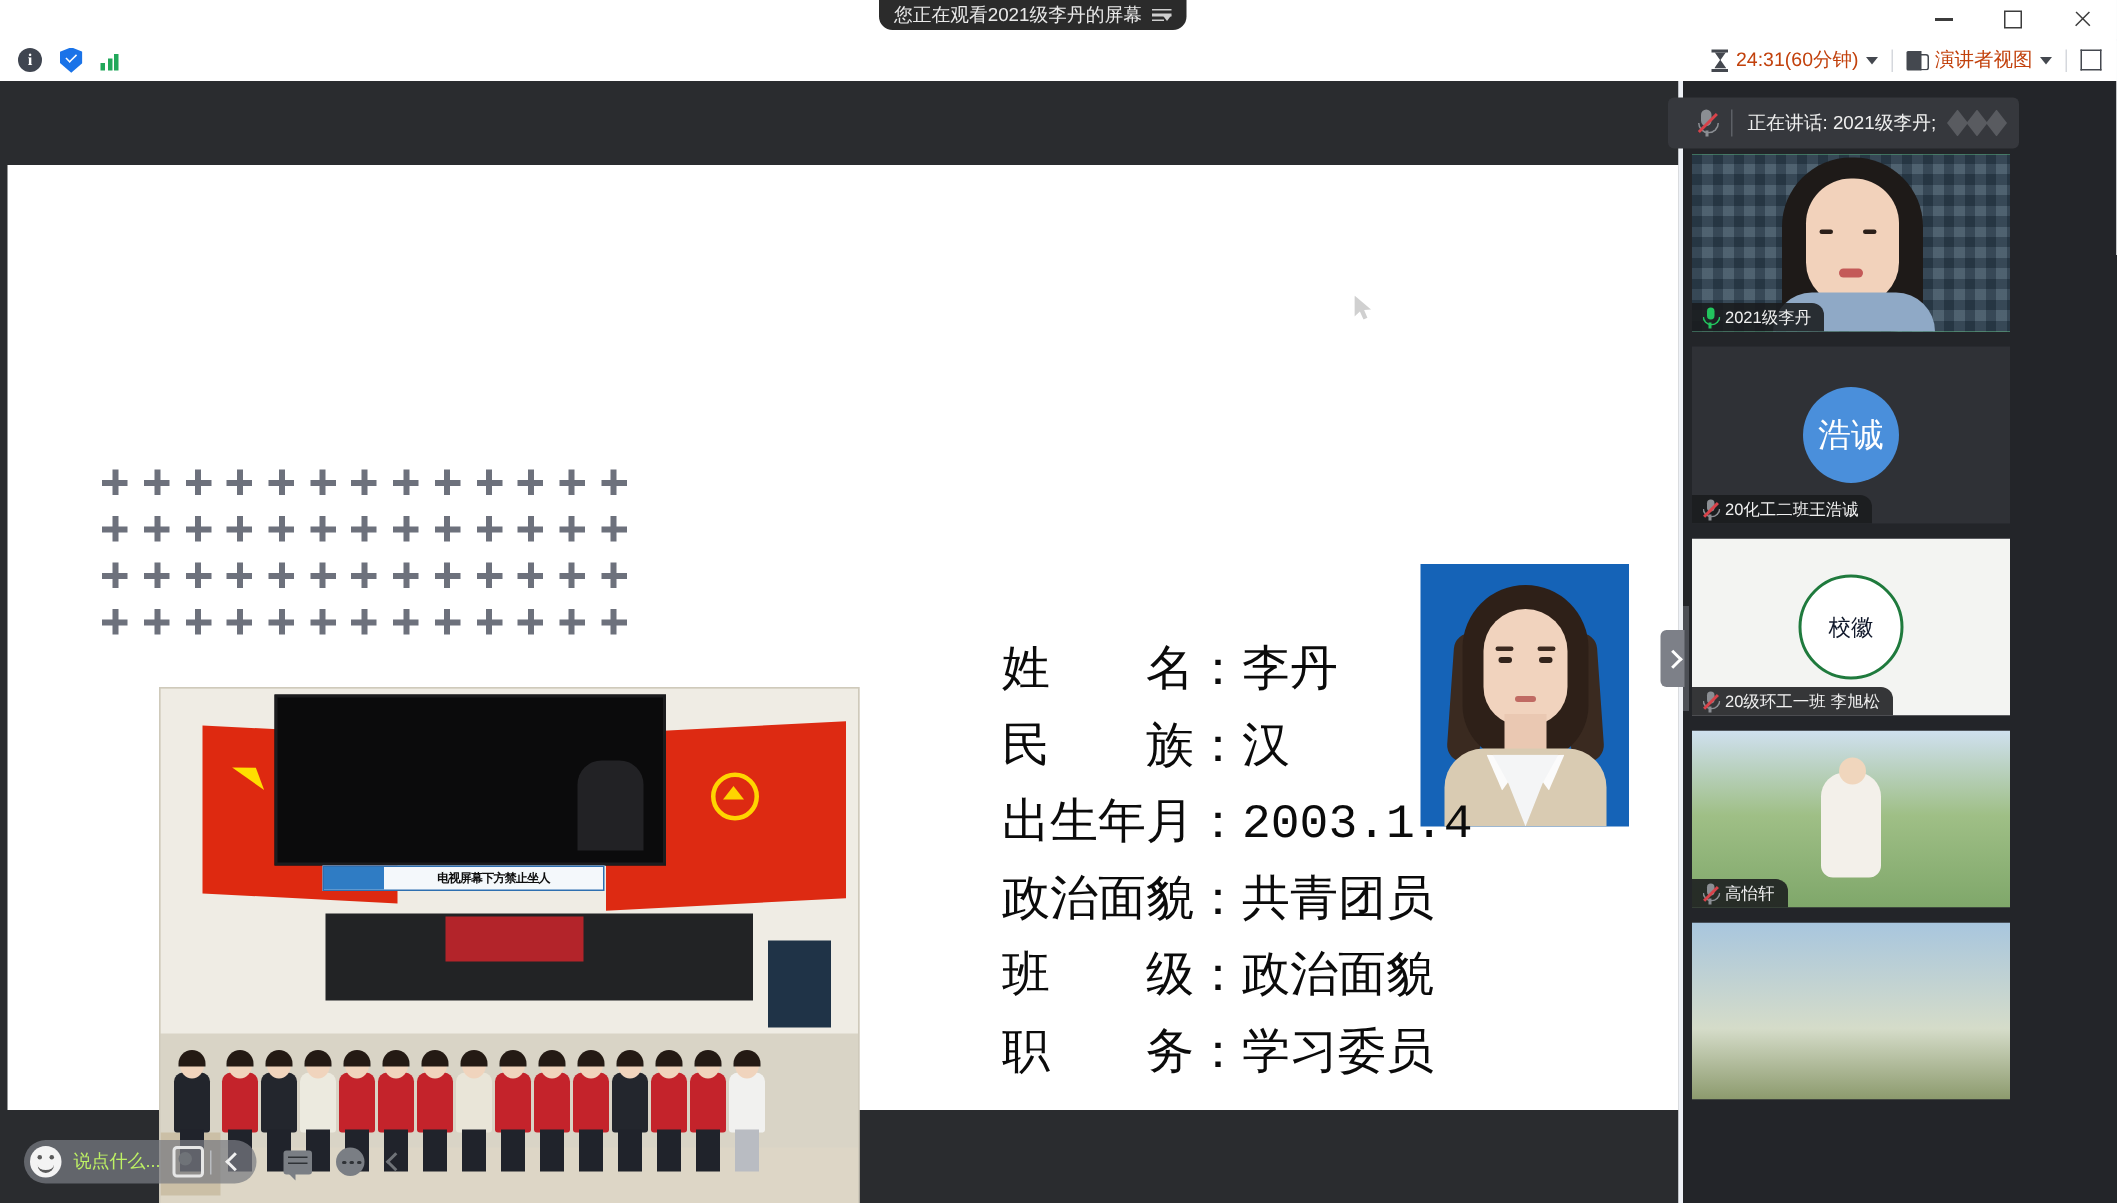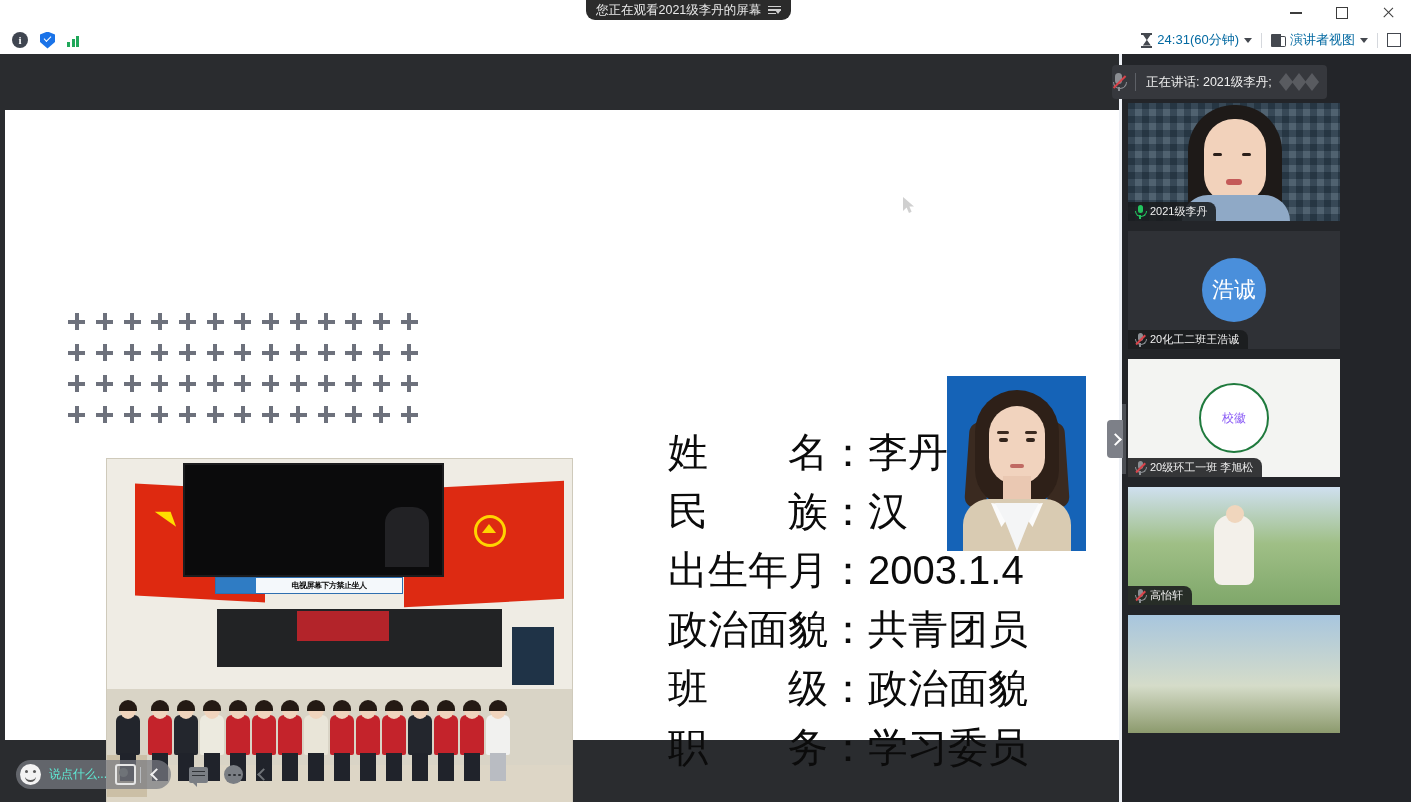--- a/index.html
+++ b/index.html
@@ -50,21 +50,21 @@
     clip-path:polygon(50% 0,100% 18%,100% 62%,50% 100%,0 62%,0 18%);}
   .ic-shield:after{content:"";position:absolute;left:3.5px;top:4.5px;width:6px;height:3px;
     border-left:1.8px solid #fff;border-bottom:1.8px solid #fff;transform:rotate(-45deg);}
   .ic-signal{display:flex;align-items:flex-end;gap:1.5px;height:13px;}
   .ic-signal i{width:3px;background:#21a85a;display:block;}
   .ic-signal i:nth-child(1){height:5px;}
   .ic-signal i:nth-child(2){height:8px;}
   .ic-signal i:nth-child(3){height:11px;}
 
   .tb-right{position:absolute;right:10px;top:0;height:28px;display:flex;align-items:center;
-    gap:9px;font-size:13px;color:#0369a1;}
+    gap:9px;font-size:13px;color:#c2410c;}
   .tb-right .sep{width:1px;height:15px;background:#d5d8dd;}
   .tb-item{display:flex;align-items:center;gap:5px;white-space:nowrap;}
   .ic-hourglass{width:11px;height:15px;position:relative;display:inline-block;}
   .ic-hourglass:before{content:"";position:absolute;left:0;top:0;width:11px;height:2px;background:#44484f;}
   .ic-hourglass:after{content:"";position:absolute;left:0;bottom:0;width:11px;height:2px;background:#44484f;}
   .hg-body{position:absolute;left:1.5px;top:2px;width:8px;height:11px;background:#44484f;
     clip-path:polygon(0 0,100% 0,52% 50%,100% 100%,0 100%,48% 50%);}
   .ic-present{width:14px;height:13px;position:relative;display:inline-block;}
   .ic-present:before{content:"";position:absolute;left:0;top:0;width:10px;height:13px;background:#44484f;border-radius:1px 0 0 1px;}
   .ic-present:after{content:"";position:absolute;left:9px;top:2px;width:5px;height:9px;border:1.6px solid #44484f;border-left:none;border-radius:0 2px 2px 0;}
@@ -107,22 +107,22 @@
   .idp-neck{position:absolute;left:56px;top:100px;width:28px;height:26px;background:#eac8b2;}
   .idp-vest{position:absolute;left:16px;bottom:0;width:108px;height:52px;border-radius:26px 26px 0 0;background:#d9cbb2;}
   .idp-shirt{position:absolute;left:48px;bottom:0;width:44px;height:48px;background:#f4f5f6;
     clip-path:polygon(0 0,100% 0,76% 40%,50% 100%,24% 40%);}
   .idp-collarL{position:absolute;left:44px;bottom:24px;width:26px;height:24px;background:#fbfbfb;
     clip-path:polygon(0 0,100% 10%,40% 100%);}
   .idp-collarR{position:absolute;left:70px;bottom:24px;width:26px;height:24px;background:#fbfbfb;
     clip-path:polygon(100% 0,0 10%,60% 100%);}
 
   .info-list{position:absolute;left:663px;top:322px;width:380px;}
-  .info-row{font-size:40px;color:#0b0b0b;line-height:1.0;margin-bottom:19px;white-space:pre;
-    font-family:Liberation Sans, sans-serif;}
+  .info-row{font-size:32px;color:#0b0b0b;line-height:1.0;margin-bottom:19px;white-space:pre;
+    font-family:Liberation Mono, monospace;}
 
   .groupphoto{position:absolute;left:101px;top:348px;width:465px;height:352px;
     background:#d9d4c6;overflow:hidden;border:1px solid #cfcabb;}
   .gp-wall{position:absolute;left:0;top:0;width:465px;height:230px;background:#efece4;}
   .gp-flagL{position:absolute;left:28px;top:28px;width:130px;height:112px;background:#de2910;transform:skewY(3deg);}
   .gp-starL{position:absolute;left:48px;top:52px;width:0;height:0;
     border-left:13px solid transparent;border-right:13px solid transparent;border-bottom:9px solid #ffde00;
     transform:rotate(35deg);}
   .gp-flagR{position:absolute;right:8px;top:26px;width:160px;height:118px;background:#dd2a12;transform:skewY(-3deg);}
   .gp-starR{position:absolute;right:66px;top:56px;width:26px;height:26px;border-radius:50%;
@@ -149,21 +149,21 @@
 
   
   .bottombar{position:absolute;left:16px;top:706px;display:flex;align-items:center;gap:2px;}
   .chatbox{height:29px;background:rgba(120,124,130,.72);border-radius:15px;
     display:flex;align-items:center;padding:0 4px;gap:4px;}
   .emoji{width:21px;height:21px;border-radius:50%;background:#f3f3f3;position:relative;}
   .emoji:before{content:"";position:absolute;left:5px;top:6px;width:3px;height:3px;border-radius:50%;background:#5a5a5a;
     box-shadow:8px 0 0 #5a5a5a;}
   .emoji:after{content:"";position:absolute;left:5px;top:11px;width:11px;height:5px;
     border-bottom:2px solid #5a5a5a;border-radius:0 0 7px 7px;}
-  .chat-input{font-size:12px;color:#5eead4;padding:0 4px;white-space:nowrap;}
+  .chat-input{font-size:12px;color:#bef264;padding:0 4px;white-space:nowrap;}
   .ic-pic{width:17px;height:17px;border:2px solid #e6e6e6;border-radius:3px;position:relative;}
   .ic-pic:before{content:"";position:absolute;left:2px;top:2px;width:9px;height:9px;border-radius:50%;background:#6f7378;}
   .divider-v{width:1px;height:16px;background:#b9bcc0;}
   .chev-btn{width:22px;height:29px;display:flex;align-items:center;justify-content:center;}
   .chev{width:7px;height:7px;border-left:2px solid #f0f0f0;border-bottom:2px solid #f0f0f0;transform:rotate(45deg);}
   .chev.dark{border-color:#6f7378;}
   .tb-after{display:flex;align-items:center;gap:16px;margin-left:16px;}
   .ic-chat{width:19px;height:16px;background:#7a7e84;border-radius:2px;position:relative;}
   .ic-chat:after{content:"";position:absolute;left:3px;bottom:-4px;width:0;height:0;
     border-left:5px solid transparent;border-right:0 solid transparent;border-top:5px solid #7a7e84;}
@@ -174,21 +174,21 @@
     box-shadow:5px 0 0 #2f3236,10px 0 0 #2f3236;}
 
   .cursor{position:absolute;left:903px;top:143px;width:11px;height:16px;
     background:#d0d0d0;clip-path:polygon(0 0,0 14px,3.6px 10.6px,6px 16px,8.6px 14.8px,6.4px 9.6px,11px 9.4px);
     filter:drop-shadow(0 0 .6px #555);}
 
   
   .panel{position:absolute;left:1119px;top:54px;width:292px;height:748px;background:#eef1f6;}
   .panel-inner{position:absolute;left:3px;top:0;width:289px;height:748px;background:#232529;}
   .speaking-bar{position:absolute;left:-10px;top:11px;width:215px;height:34px;background:#36383d;
-    border-radius:4px;display:flex;align-items:center;padding-left:0;gap:10px;z-index:3;}
+    border-radius:4px;display:flex;align-items:center;padding-left:19px;gap:10px;z-index:3;}
   .sb-mic{width:13px;height:18px;position:relative;}
   .sb-mic .cap{position:absolute;left:3px;top:0;width:7px;height:11px;border-radius:4px;background:#8b8e93;}
   .sb-mic .arc{position:absolute;left:0.5px;top:9px;width:12px;height:6px;border:1.6px solid #8b8e93;border-top:none;border-radius:0 0 7px 7px;}
   .sb-mic .stem{position:absolute;left:5.5px;top:14px;width:2px;height:4px;background:#8b8e93;}
   .sb-mic .slash{position:absolute;left:-1px;top:8px;width:17px;height:1.8px;background:#d8434a;transform:rotate(-45deg);}
   .sb-sep{width:1px;height:18px;background:#5d6066;}
   .sb-txt{font-size:12.5px;color:#efefef;white-space:nowrap;}
   .sb-deco{position:absolute;right:6px;top:8px;width:42px;height:18px;opacity:.35;}
   .sb-deco i{position:absolute;top:0;width:14px;height:18px;background:#9a9da2;
     clip-path:polygon(50% 0,100% 50%,50% 100%,0 50%);}
@@ -230,21 +230,21 @@
 
   .vid-sky{position:absolute;inset:0;background:linear-gradient(#cfe2f3 0%,#e7eef5 55%,#b9c7bd 100%);}
   .vs-cloud{position:absolute;left:28px;top:24px;width:60px;height:18px;border-radius:12px;background:#f4f8fb;opacity:.9;}
   .vs-cloud2{position:absolute;right:26px;top:40px;width:46px;height:14px;border-radius:10px;background:#eef4f9;opacity:.85;}
   .vs-hill{position:absolute;left:0;bottom:0;width:212px;height:34px;background:#7b8f6e;border-radius:40% 60% 0 0;}
 
   .vid-logo{position:absolute;inset:0;background:#f3f4f2;}
   .vl-circle{position:absolute;left:50%;top:50%;transform:translate(-50%,-50%);
     width:66px;height:66px;border-radius:50%;border:2.5px solid #1f7a3d;background:#fff;
     display:flex;align-items:center;justify-content:center;}
-  .vl-inner{width:40px;height:34px;color:#8b5cf6;font-size:12px;display:flex;align-items:center;justify-content:center;
+  .vl-inner{width:40px;height:34px;color:#0f172a;font-size:15px;display:flex;align-items:center;justify-content:center;
     font-family:Liberation Mono, monospace;}
 
   .vid-field{position:absolute;inset:0;background:linear-gradient(#cfe0ef 0%,#9fbf86 48%,#7fa76a 100%);}
   .vfd-person{position:absolute;left:86px;top:28px;width:40px;height:70px;background:#f3f0ea;border-radius:16px 16px 8px 8px;}
   .vfd-head{position:absolute;left:98px;top:18px;width:18px;height:18px;border-radius:50%;background:#f0d6bd;}
 
   .vid-last{position:absolute;inset:0;background:linear-gradient(#a8c6de 0%,#d5dcc9 60%,#8c9a6d 100%);}
 
   .panel-handle{position:absolute;left:-15px;top:366px;width:16px;height:38px;
     background:#7d8088;border-radius:4px 0 0 4px;display:flex;align-items:center;justify-content:center;z-index:4;}

